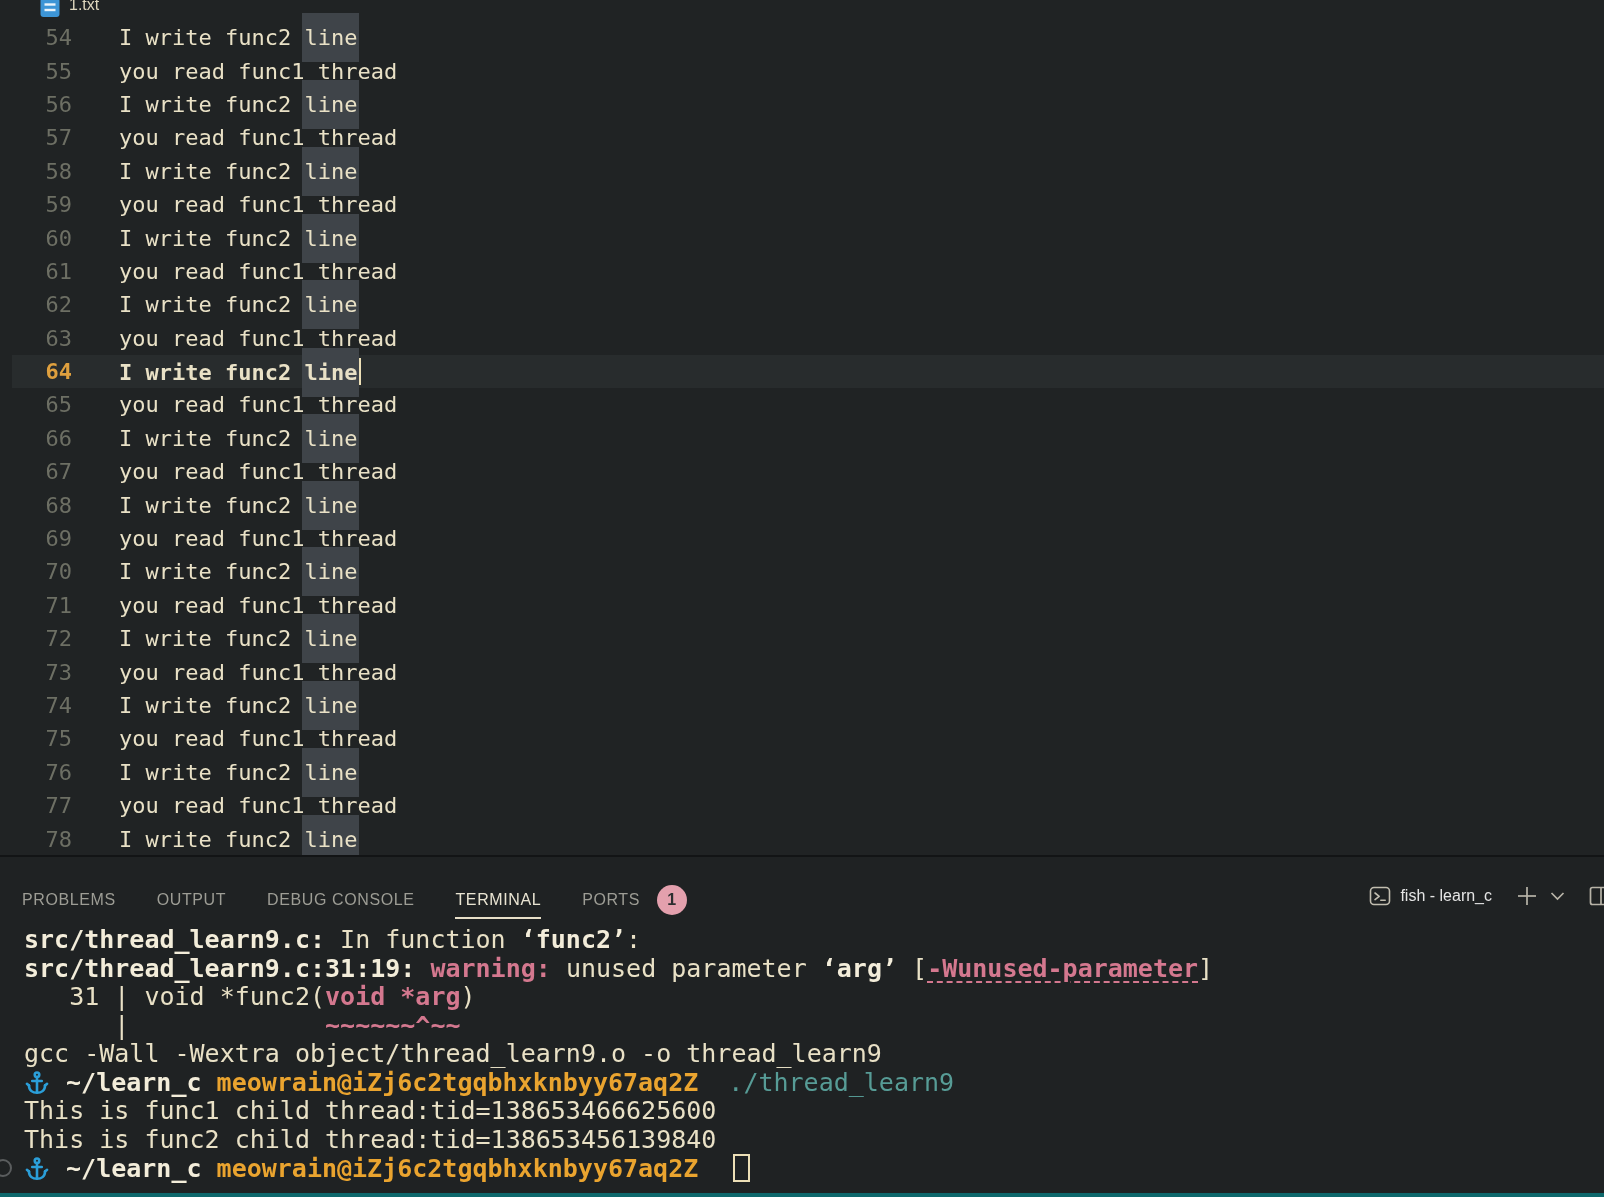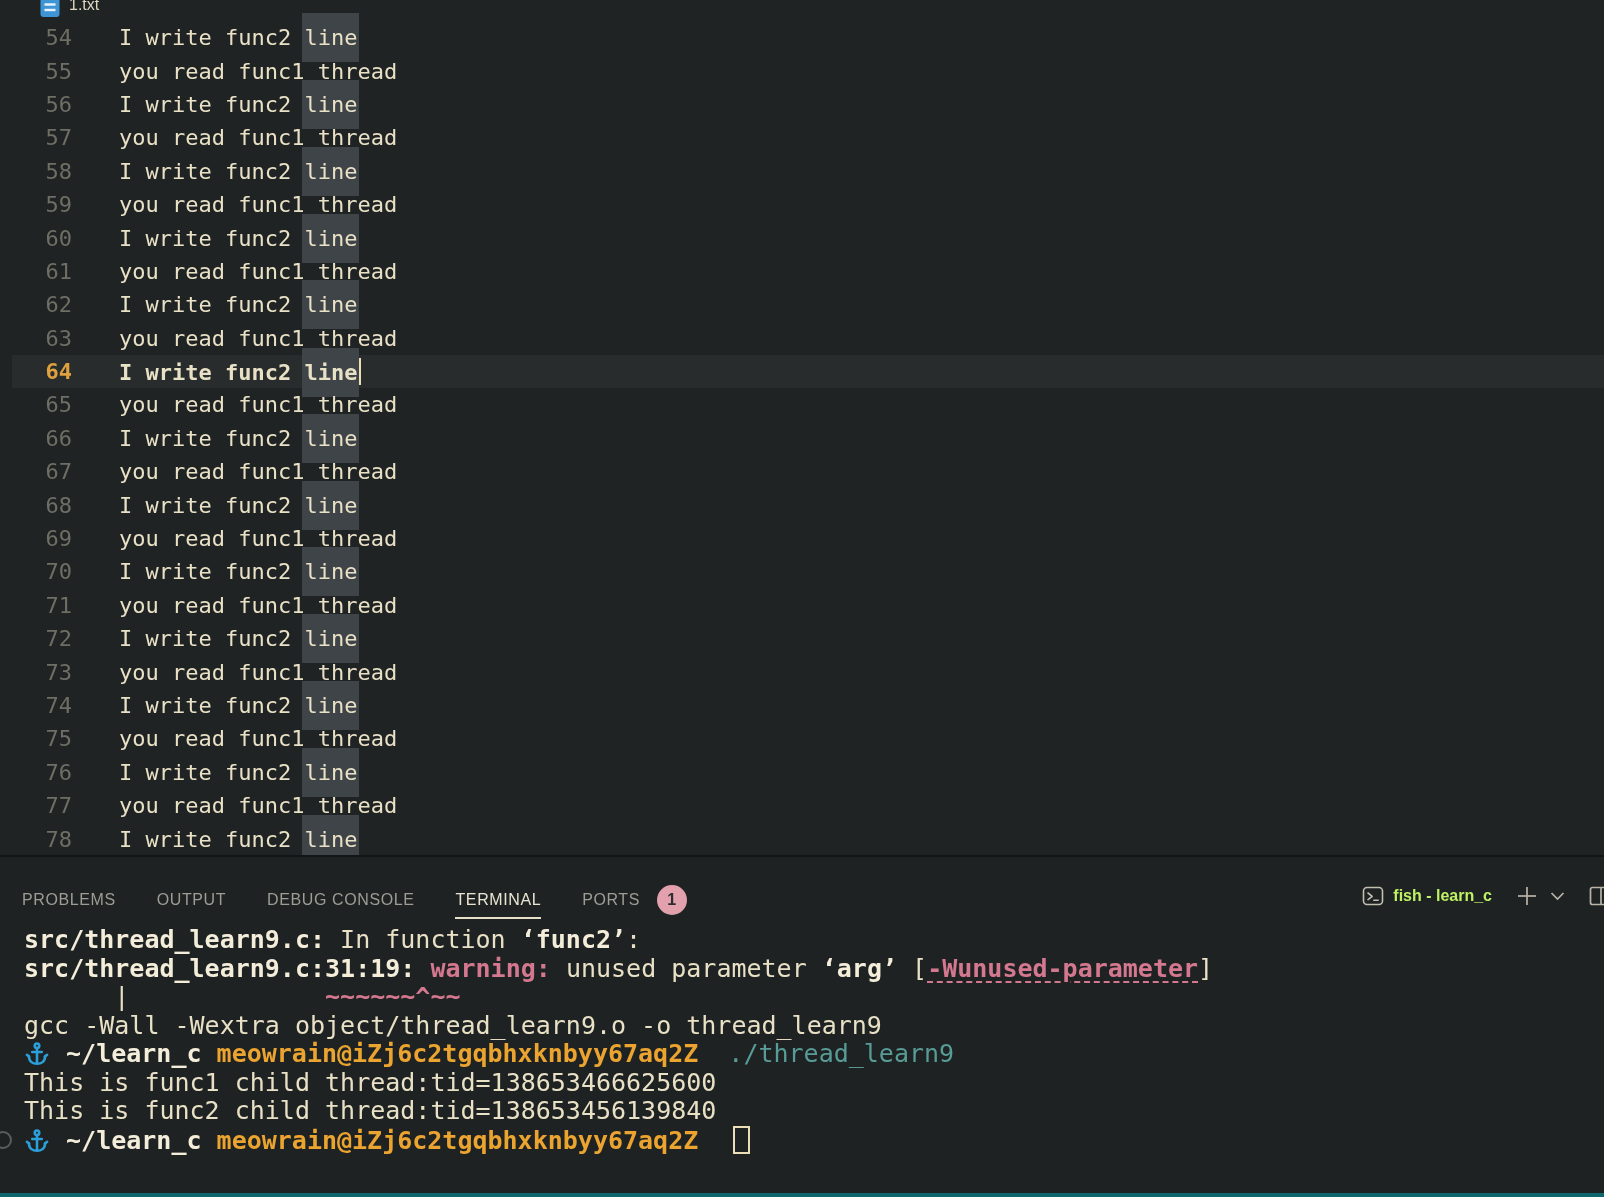--- a/index.html
+++ b/index.html
@@ -35,21 +35,21 @@
   }
   .ptab.active{color:var(--tab-active,#e9e4d2);}
   .ptab.active::after{content:"";position:absolute;left:0;right:0;bottom:7px;height:2px;background:var(--underline,#e7dfc8);}
   .badge{
     margin-left:17px;width:30px;height:30px;border-radius:50%;
     background:var(--badge-bg,#e3a0ad);color:var(--badge-fg,#2b2e2f);
     font-family:"Liberation Sans",sans-serif;font-size:16px;font-weight:bold;
     display:flex;align-items:center;justify-content:center;
   }
   .pactions{position:absolute;right:-10px;top:9px;bottom:0;display:flex;align-items:center;}
-  .term-title{font-family:"Liberation Sans",sans-serif;font-size:16px;color:#bef264;margin:0 4px 0 8px;white-space:nowrap;font-weight:bold;}
+  .term-title{font-family:"Liberation Sans",sans-serif;font-size:16px;color:#e5e5e5;margin:0 4px 0 8px;white-space:nowrap;}
   .abtn{background:none;border:none;padding:0;cursor:pointer;display:flex;align-items:center;justify-content:center;}
   .plus{margin-left:18px;width:26px;height:26px;}
   .chev{margin-left:6px;width:22px;height:22px;}
   .split{margin-left:20px;width:26px;height:26px;}
   
   .term{position:relative;padding-left:24px;font-size:25px;color:var(--cream,#e9e1c6);}
   .trow{position:relative;line-height:28.5px;white-space:pre;}
   .seg-p{color:var(--cream,#e9e1c6);}
   .seg-b{color:var(--cream-bright,#f3edda);font-weight:bold;}
   .seg-w{color:var(--pink,#d4788f);font-weight:bold;margin-top:8px;}
@@ -145,20 +145,21 @@
         <svg width="26" height="24" viewBox="0 0 26 24" fill="none" stroke="#b8b4a8" stroke-width="1.7">
             <rect x="2.5" y="3.5" width="21" height="17" rx="2"></rect>
             <line x1="13" y1="3.5" x2="13" y2="20.5"></line>
           </svg>
       </button>
     </div>
   </div>
   <div class="term">
       <div class="trow"><span class="seg-b">src/thread_learn9.c:</span><span class="seg-p"> In function </span><span class="seg-b">‘func2’</span><span class="seg-p">:</span></div>
       <div class="trow"><span class="seg-b">src/thread_learn9.c:31:19:</span><span class="seg-p"> </span><span class="seg-w">warning:</span><span class="seg-p"> unused parameter </span><span class="seg-b">‘arg’</span><span class="seg-p"> [</span><span class="seg-wu">-Wunused-parameter</span><span class="seg-p">]</span></div>
+      <div class="trow"><span class="seg-p">   31 | void *func2(</span><span class="seg-w">void *arg</span><span class="seg-p">)</span></div>
       <div class="trow"><span class="seg-p">      |             </span><span class="seg-w">~~~~~~^~~</span></div>
       <div class="trow"><span class="seg-p">gcc -Wall -Wextra object/thread_learn9.o -o thread_learn9</span></div>
       <div class="trow"><svg class="anchor" width="26" height="26" viewBox="0 0 24 24" fill="none" stroke="#2b9fd9" stroke-width="2.4" stroke-linecap="round">
           <circle cx="12" cy="4.4" r="2.1"></circle>
           <line x1="12" y1="6.8" x2="12" y2="20.6"></line>
           <line x1="7.6" y1="10.2" x2="16.4" y2="10.2"></line>
           <path d="M4.6 14.2 C4.6 18.8 8.1 21 12 21 C15.9 21 19.4 18.8 19.4 14.2"></path>
           <path d="M4.6 14.4 L2.7 12.8 M19.4 14.4 L21.3 12.8"></path>
         </svg><span class="seg-p"> </span><span class="seg-b">~/learn_c</span><span class="seg-p"> </span><span class="seg-o">meowrain@iZj6c2tgqbhxknbyy67aq2Z</span><span class="seg-p">  </span><span class="seg-t">./thread_learn9</span></div>
       <div class="trow"><span class="seg-p">This is func1 child thread:tid=138653466625600</span></div>

